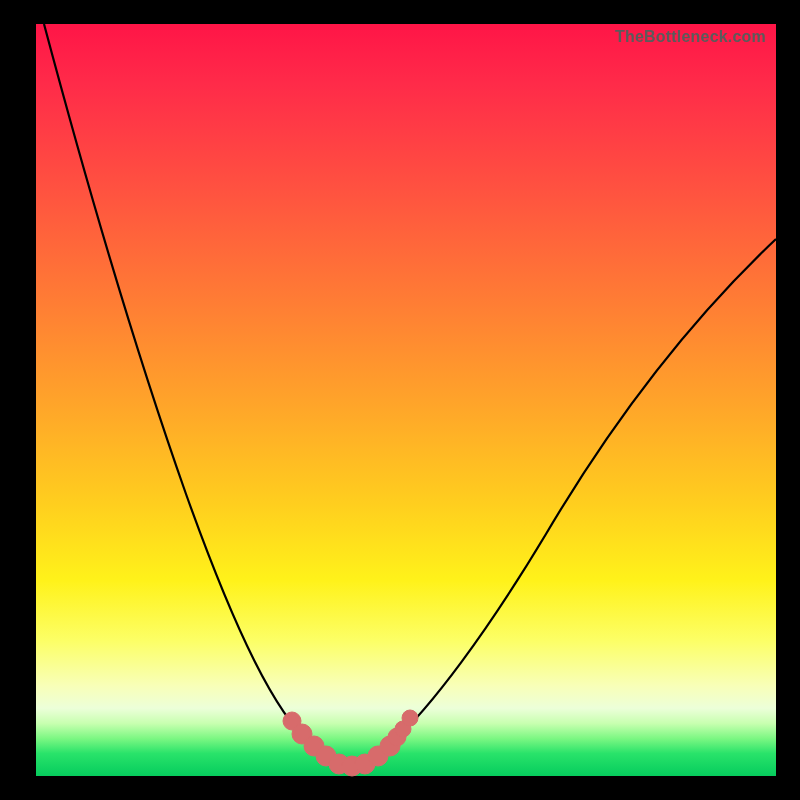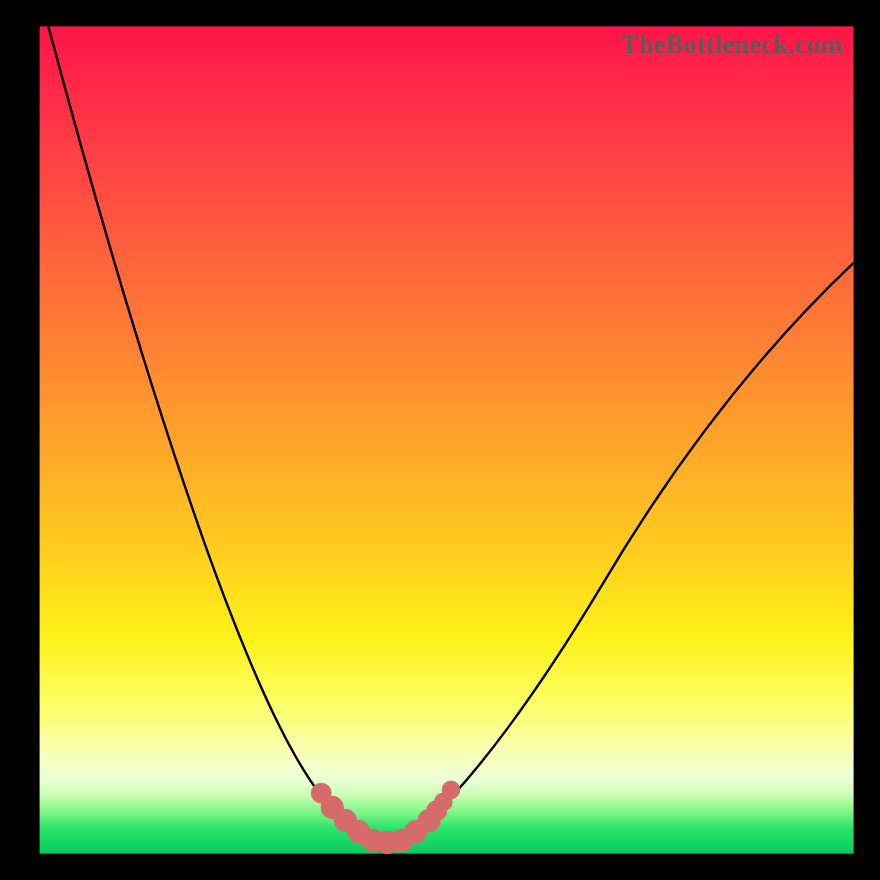--- a/index.html
+++ b/index.html
@@ -40,22 +40,22 @@
       #c8ffb0 93%,
       #7cf783 95%,
       #29e36a 97%,
       #06cc5d 100%
     );
   }
   .watermark {
     position: absolute;
     top: 4px;
     right: 10px;
-    font-family: Liberation Serif, serif;
-    font-size: 24px;
+    font-family: Liberation Sans, sans-serif;
+    font-size: 16px;
     font-weight: 600;
     color: #5b5b5b;
     letter-spacing: 0.2px;
     user-select: none;
   }
   svg.curve {
     position: absolute;
     left: 0;
     top: 0;
     width: 740px;

